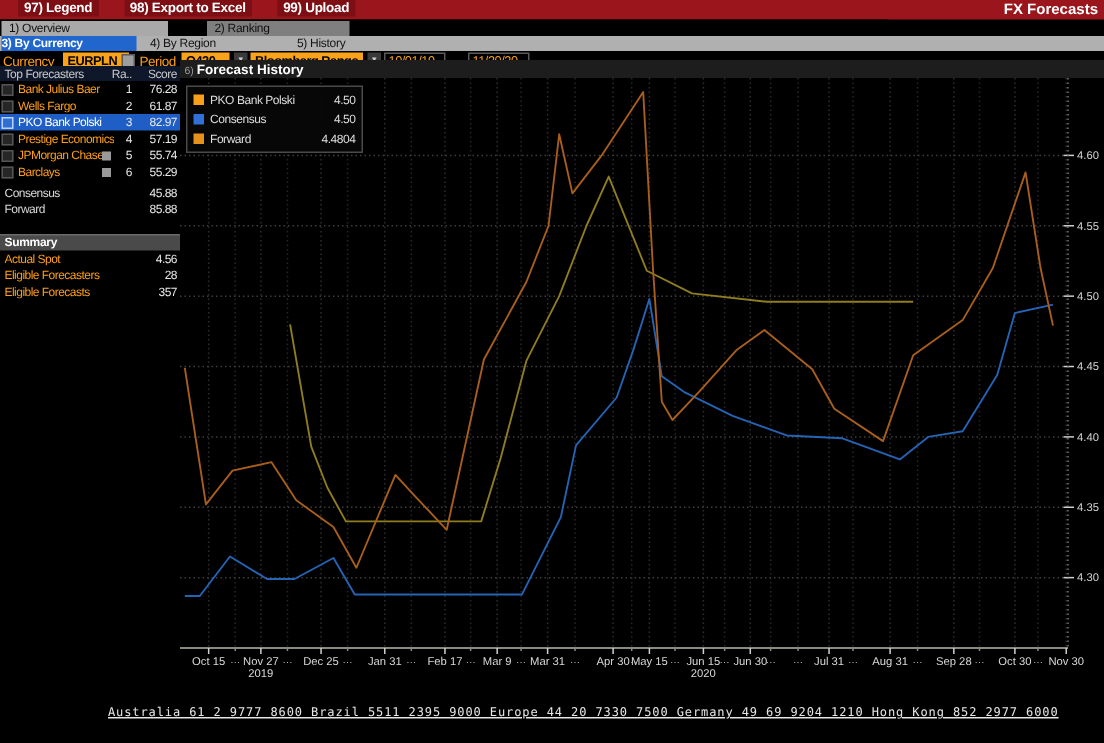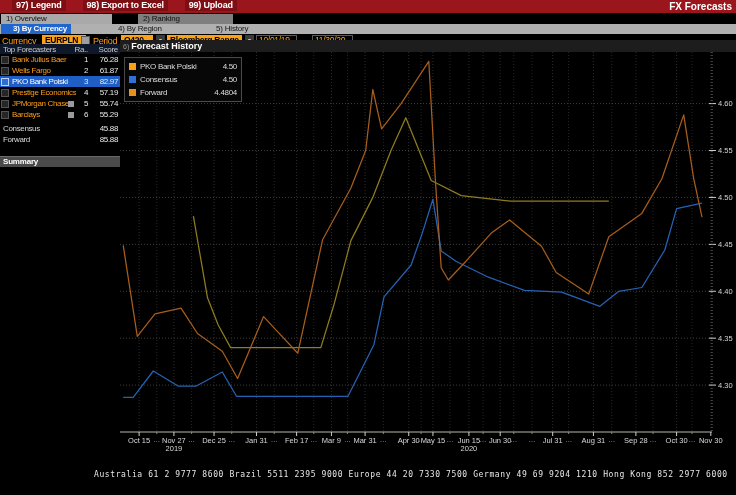--- a/index.html
+++ b/index.html
@@ -10,22 +10,22 @@
   .topbar{left:0;top:0;width:736px;height:13px;background:#9b151c;display:flex;align-items:flex-start;gap:17px;padding-left:12px;box-sizing:border-box;}
   .tb-btn{background:#7c0e14;color:#fff;font-size:9px;font-weight:bold;line-height:11px;height:11px;padding:0 4px;letter-spacing:-0.2px;cursor:default;}
   .app-title{position:absolute;right:4px;top:1px;color:#fff;font-size:10px;font-weight:bold;}
   
   .tabrow{left:0;top:13px;width:592px;height:11px;background:#000;}
   .tab{position:absolute;top:1px;height:10px;line-height:10px;font-size:8px;color:#101010;padding-left:5px;box-sizing:border-box;letter-spacing:-0.2px;}
   .tab-a{left:1px;width:111px;background:#a9a9a9;}
   .tab-b{left:138px;width:95px;background:#7f7f7f;}
   
   .graybar{left:0;top:24px;width:736px;height:10px;background:#b0b0b0;}
-  .bluetab{position:absolute;left:1px;top:0;height:10px;line-height:10px;width:70px;background:#2066cc;color:#fff;font-size:8px;font-weight:bold;padding-left:12px;box-sizing:border-box;letter-spacing:-0.2px;}
-  .subtab{position:absolute;top:0;height:10px;line-height:10px;font-size:8px;color:#141414;letter-spacing:-0.2px;margin-left:18px;}
+  .bluetab{position:absolute;left:1px;top:0;height:10px;line-height:10px;width:90px;background:#2066cc;color:#fff;font-size:8px;font-weight:bold;padding-left:0;box-sizing:border-box;letter-spacing:-0.2px;}
+  .subtab{position:absolute;top:0;height:10px;line-height:10px;font-size:8px;color:#141414;letter-spacing:-0.2px;}
   
   .ctrlrow{left:0;top:34px;width:736px;height:13px;background:#000;}
   .amberlbl{position:absolute;top:2px;color:#ff9e18;font-size:9px;letter-spacing:-0.3px;}
   .fld{position:absolute;top:1px;height:10px;line-height:10px;background:#f9a21a;color:#000;font-size:8.5px;font-weight:bold;padding:0 3px;letter-spacing:-0.3px;}
   .arrbox{position:absolute;top:1px;width:9px;height:10px;background:#3a3a3a;color:#c9c9c9;font-size:6px;line-height:10px;text-align:center;}
   .datefld{position:absolute;top:1px;height:9px;line-height:9px;border:1px solid #5a5a5a;color:#f9a21a;font-size:8.5px;padding:0 2px;letter-spacing:-0.3px;}
   .datefld .dar{color:#9a9a9a;font-size:6px;}
   .chkbox{position:absolute;top:2px;width:7px;height:7px;background:#9e9e9e;border:1px solid #5a5a5a;}
   
   .lpanel{left:0;top:44px;width:120px;}
@@ -49,21 +49,21 @@
   .chartwrap{left:120px;top:40px;width:616px;height:412px;}
   .charthead{position:absolute;left:0;top:0;width:616px;height:12px;background:#1d1d1d;color:#fff;font-size:9px;font-weight:bold;line-height:12px;}
   .charthead .num{color:#9a9a9a;font-size:7px;font-weight:normal;padding:0 2px 0 3px;}
   .legend{position:absolute;left:4px;top:17px;width:118px;background:rgba(8,8,8,0.93);border:1px solid #4a4a4a;padding:2px 2px;box-sizing:border-box;}
   .leg-row{display:flex;align-items:center;height:13px;font-size:8px;color:#ddd;letter-spacing:-0.3px;}
   .leg-sw{width:7px;height:7px;flex:none;margin:0 4px 0 2px;}
   .leg-nm{flex:1;white-space:nowrap;}
   .leg-val{flex:none;margin-right:2px;}
   
   .footer{left:0;top:452px;width:736px;color:#e6e6e6;font-family:"DejaVu Sans Mono",monospace;font-size:8px;letter-spacing:0.6px;line-height:9px;white-space:pre;}
-  .fl{padding-left:94px;}
+  .fl{padding-left:72px;text-decoration:underline;}
 </style>
 </head>
 <body>
 
 <div class="abs topbar">
   <span class="tb-btn">97) Legend</span>
   <span class="tb-btn">98) Export to Excel</span>
   <span class="tb-btn">99) Upload</span>
   <span class="app-title">FX Forecasts</span>
 </div>
@@ -147,20 +147,34 @@
         <span class="sc">45.88</span>
       </div>
       <div class="frow agg">
         <span class="nm">Forward</span>
         <span class="rk"></span>
         <span class="sc">85.88</span>
       </div>
     </div>
   <div class="spacer11"></div>
   <div class="sumhead">Summary</div>
+  <div id="summary-rows">
+      <div class="frow">
+        <span class="nm">Actual Spot</span>
+        <span class="sc">4.56</span>
+      </div>
+      <div class="frow">
+        <span class="nm">Eligible Forecasters</span>
+        <span class="sc">28</span>
+      </div>
+      <div class="frow">
+        <span class="nm">Eligible Forecasts</span>
+        <span class="sc">357</span>
+      </div>
+    </div>
 </div>
 
 <div class="abs chartwrap">
   <svg id="chart-svg" width="616" height="412" style="position:absolute;left:0;top:0;">
       <line x1="19.11" x2="19.11" y1="12" y2="392" stroke="#2e2e2e" stroke-dasharray="1,2"></line>
       <line x1="53.919999999999995" x2="53.919999999999995" y1="12" y2="392" stroke="#2e2e2e" stroke-dasharray="1,2"></line>
       <line x1="94.04" x2="94.04" y1="12" y2="392" stroke="#2e2e2e" stroke-dasharray="1,2"></line>
       <line x1="136.52" x2="136.52" y1="12" y2="392" stroke="#2e2e2e" stroke-dasharray="1,2"></line>
       <line x1="176.64" x2="176.64" y1="12" y2="392" stroke="#2e2e2e" stroke-dasharray="1,2"></line>
       <line x1="211.45" x2="211.45" y1="12" y2="392" stroke="#2e2e2e" stroke-dasharray="1,2"></line>

